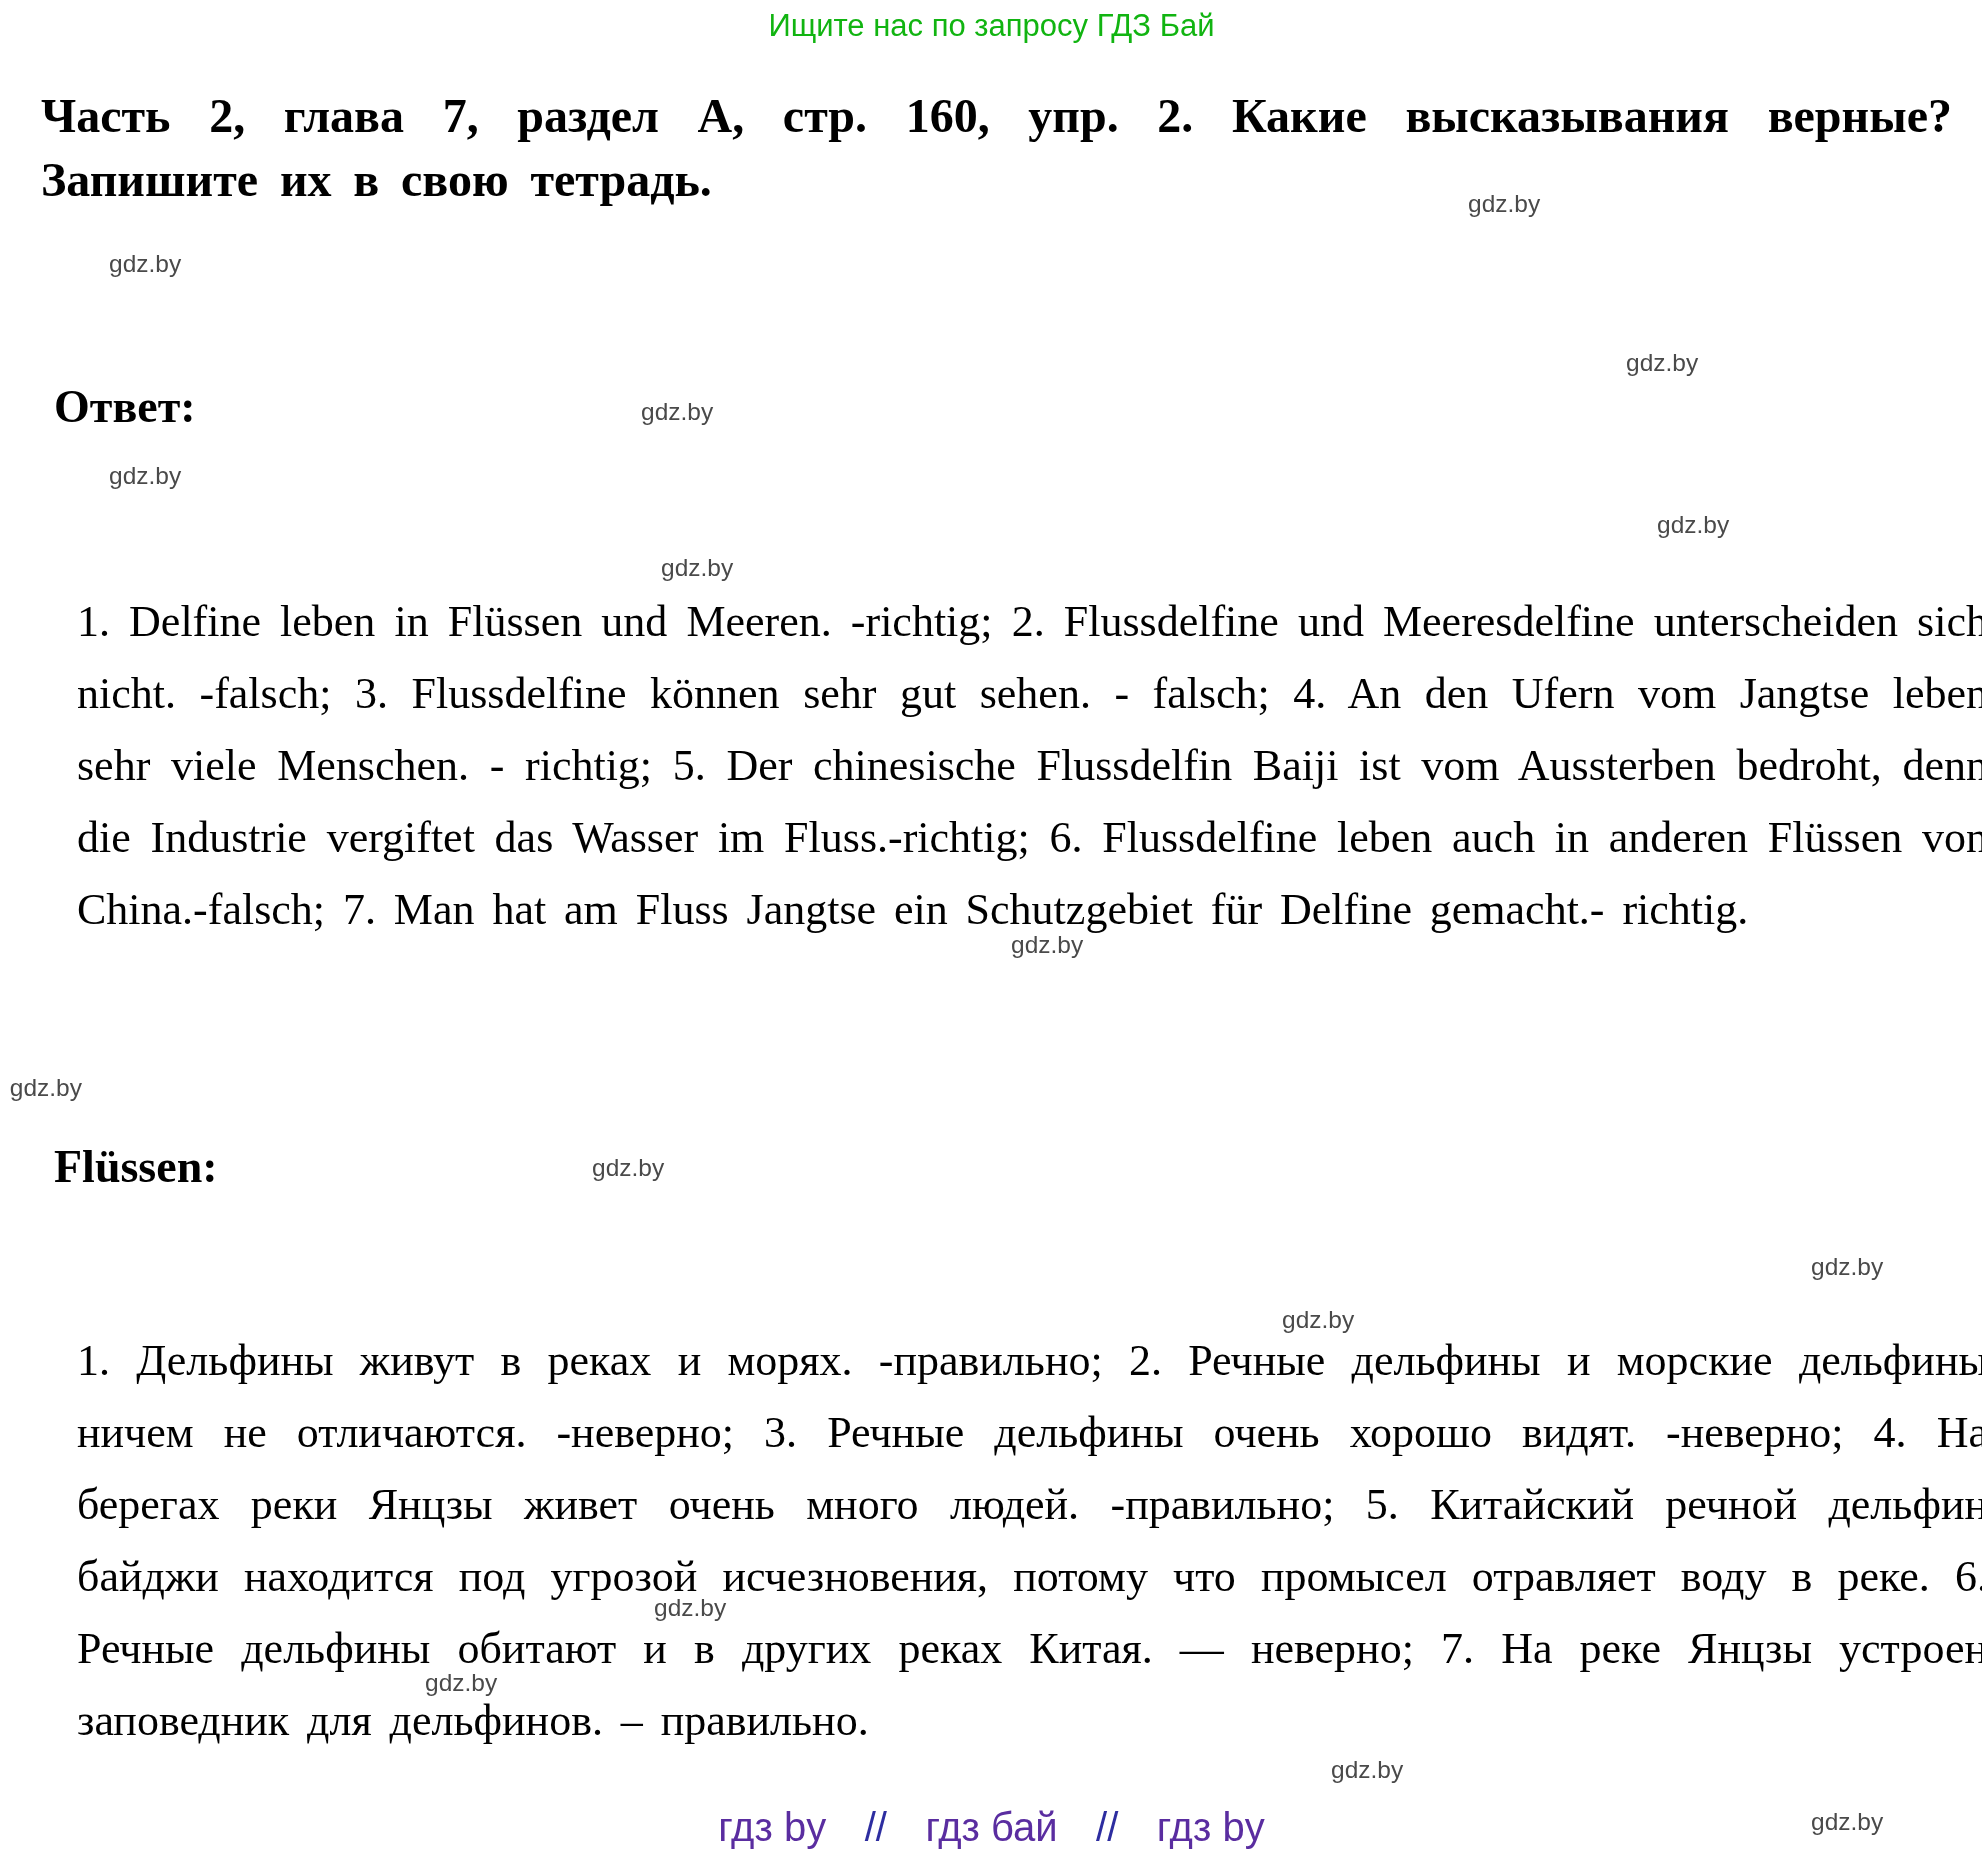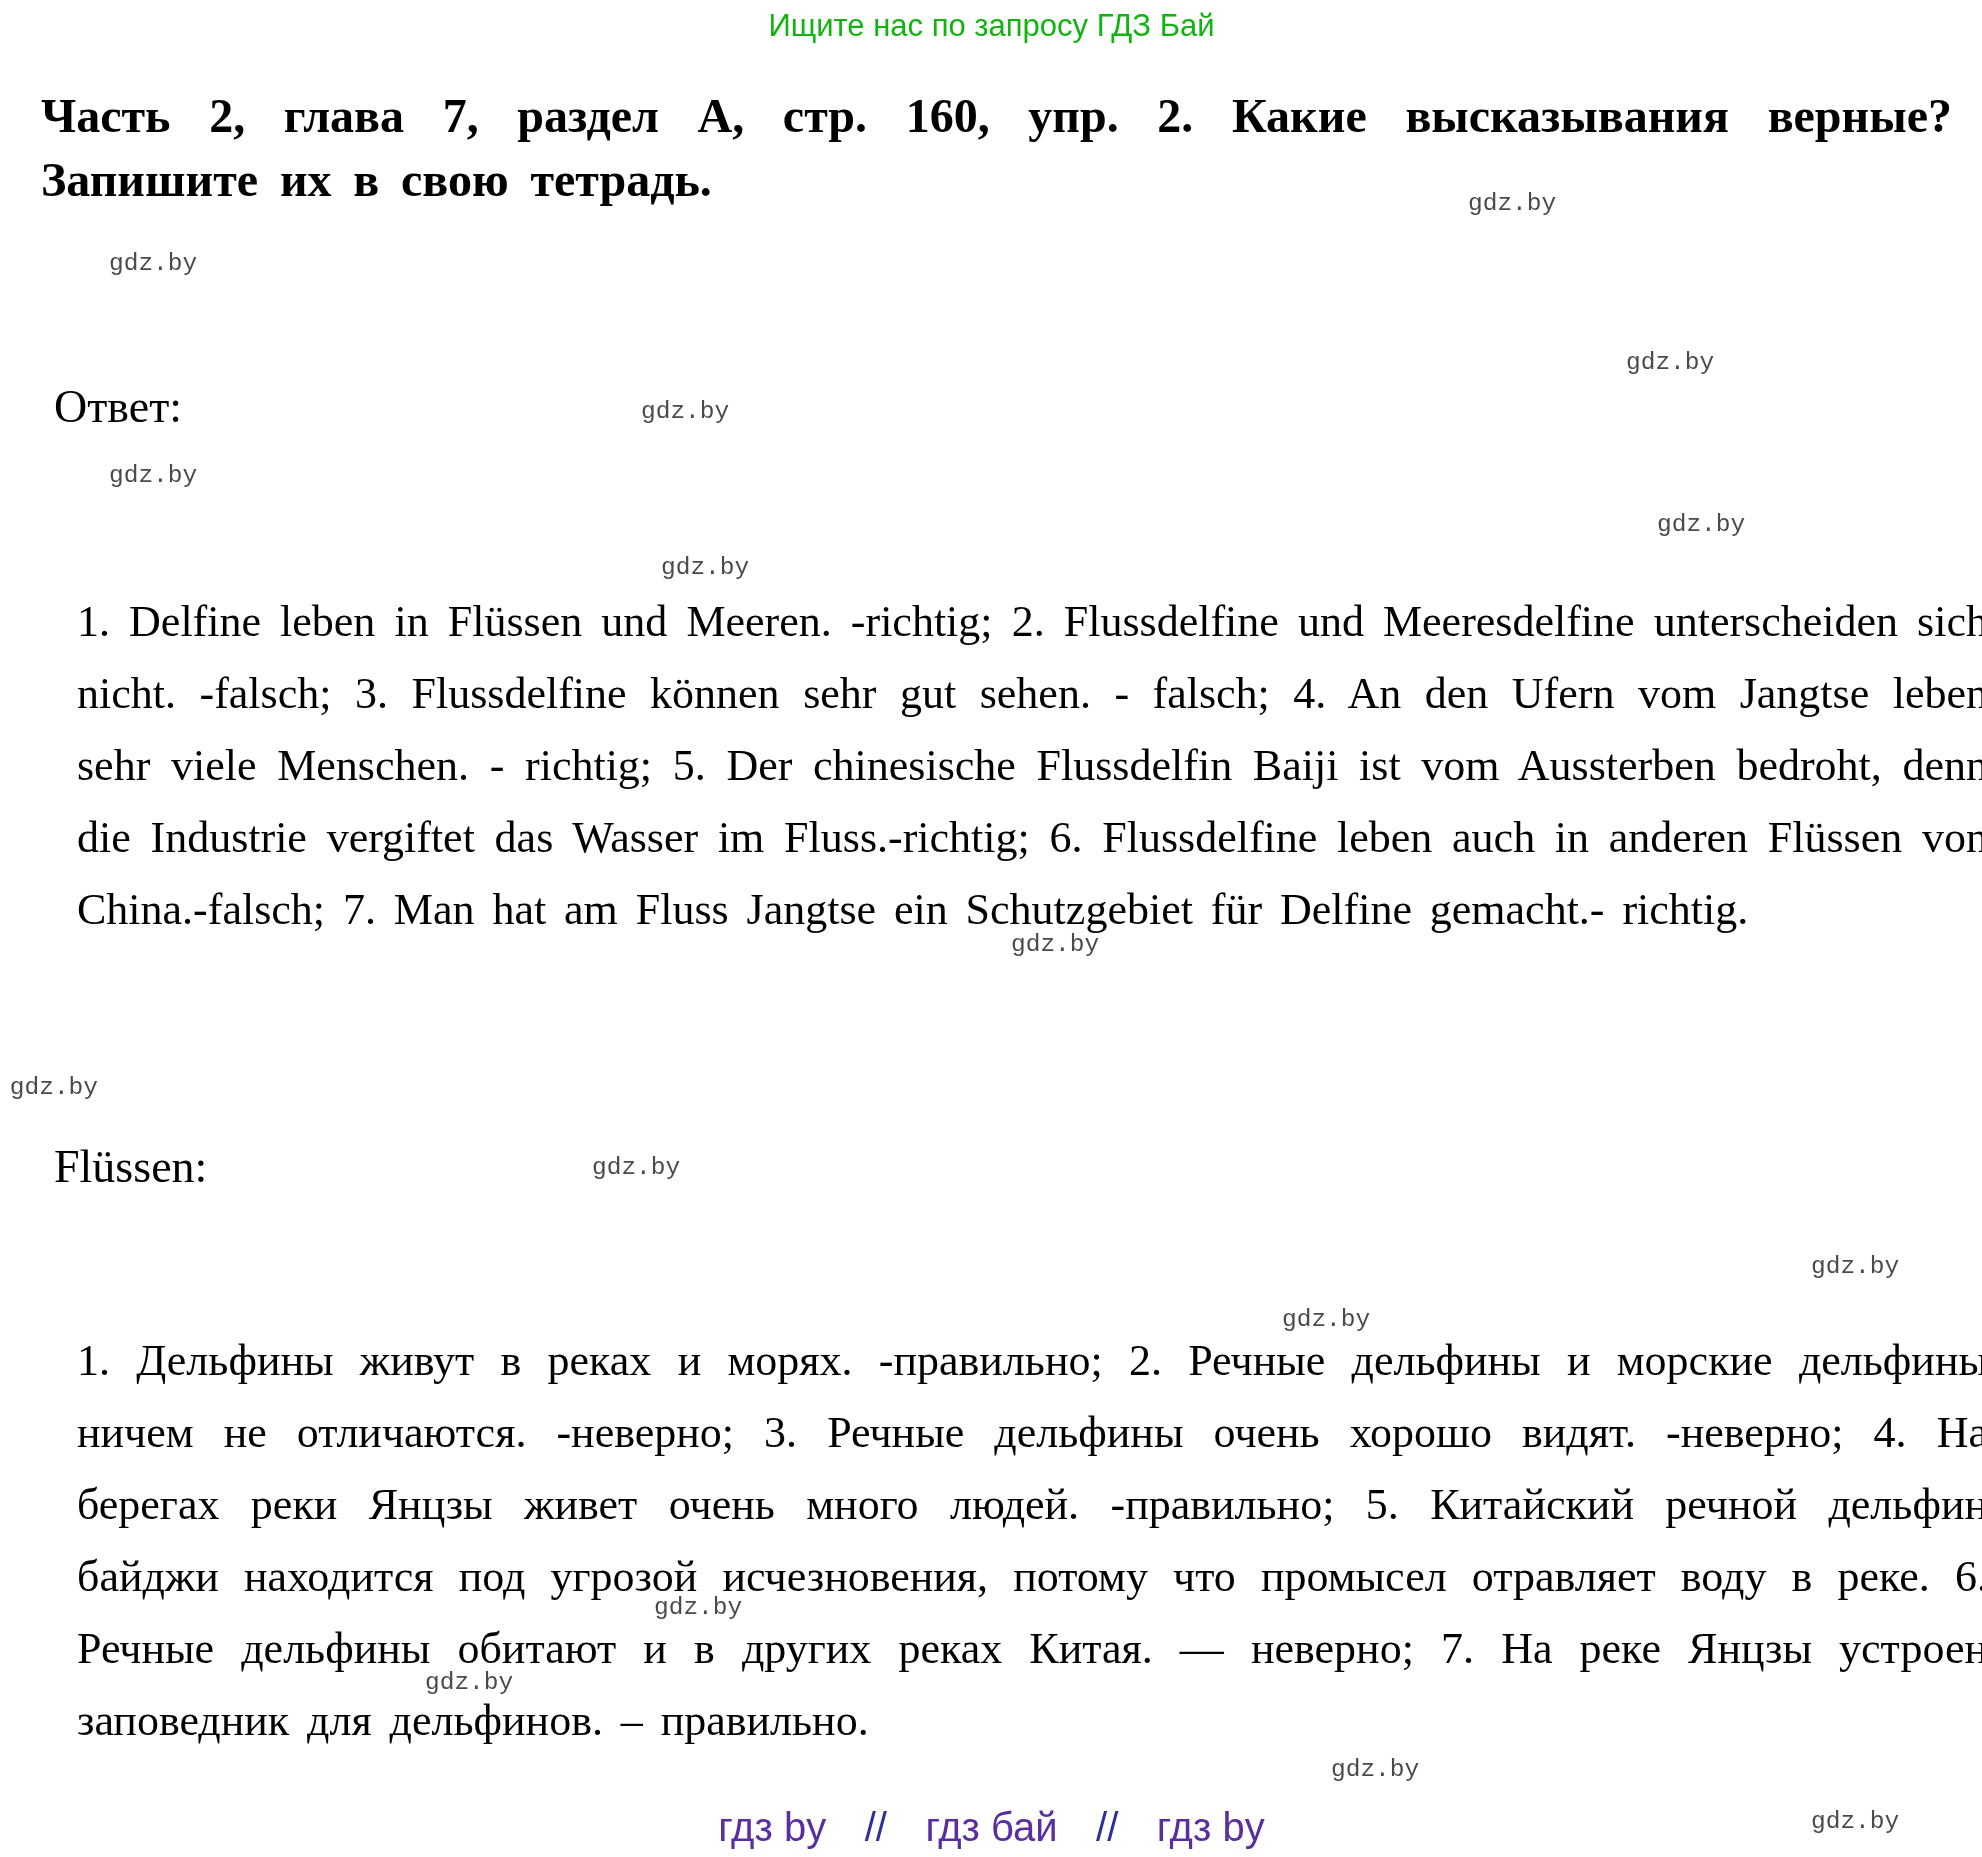--- a/index.html
+++ b/index.html
@@ -33,39 +33,39 @@
     font-size: 48px;
     font-weight: bold;
     text-align: justify;
     line-height: 1.33;
     word-spacing: 9.8px;
   }
   .section-label {
     position: absolute;
     left: 54px;
     font-size: 46px;
-    font-weight: normal;
+    font-weight: bold;
   }
   .answer-label { top: 380px; }
   .translation-label { top: 1140px; }
   .body-text {
     position: absolute;
     left: 41px;
     width: 1911px;
     font-size: 44px;
     line-height: 72px;
     text-align: justify;
     word-spacing: 6.9px;
     margin-left: 36px;
   }
   .answer-text { top: 586px; }
   .translation-text { top: 1325px; }
   .watermark {
     position: absolute;
-    font-family: Liberation Mono, monospace;
+    font-family: Liberation Sans, sans-serif;
     font-size: 24.5px;
     color: #4a4a4a;
     white-space: nowrap;
   }
   .footer {
     position: absolute;
     top: 1805px;
     left: 0;
     width: 100%;
     text-align: center;

